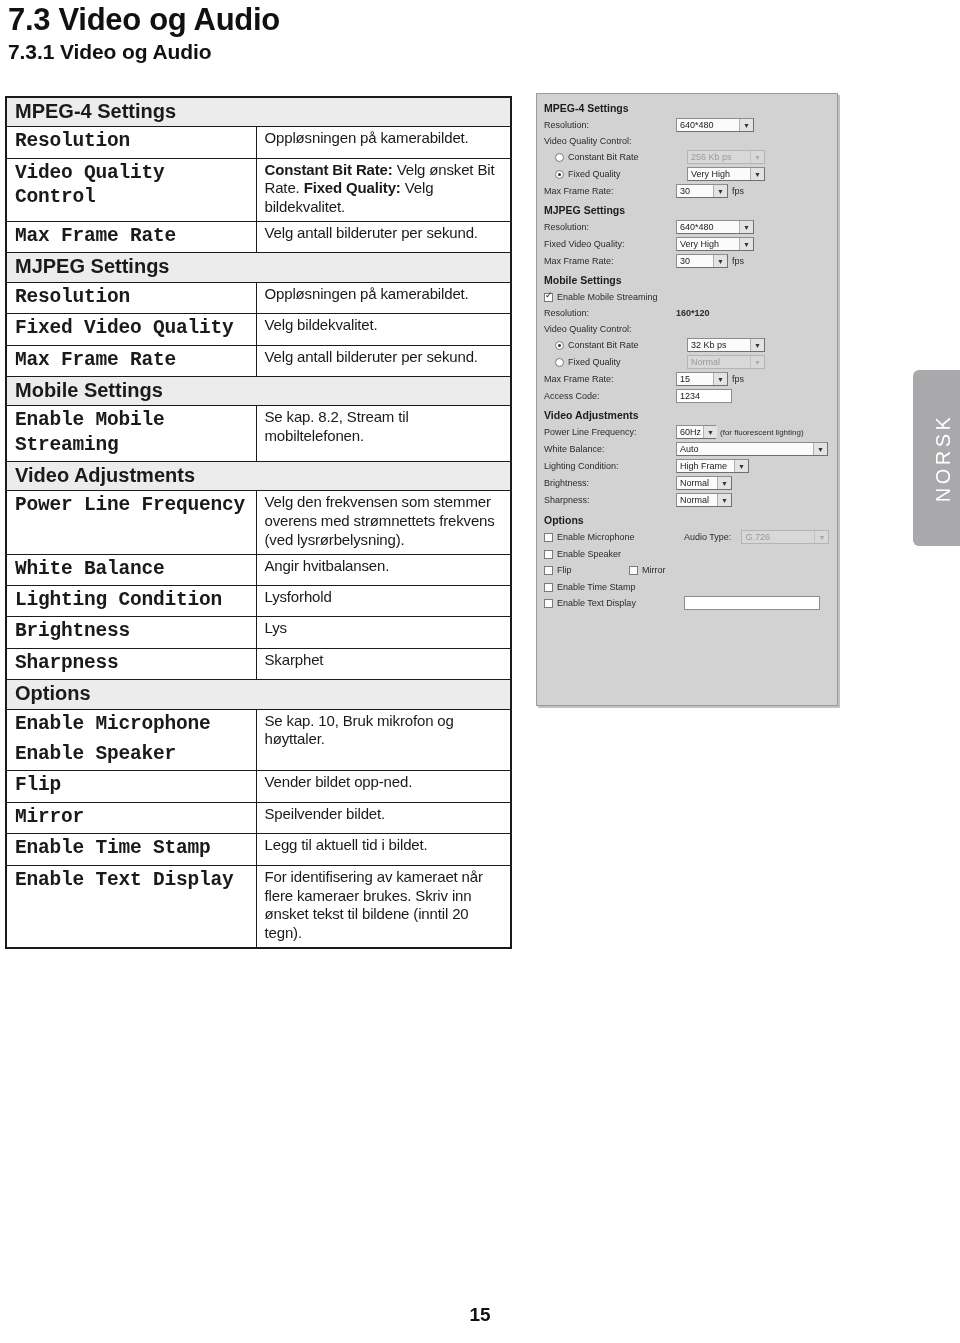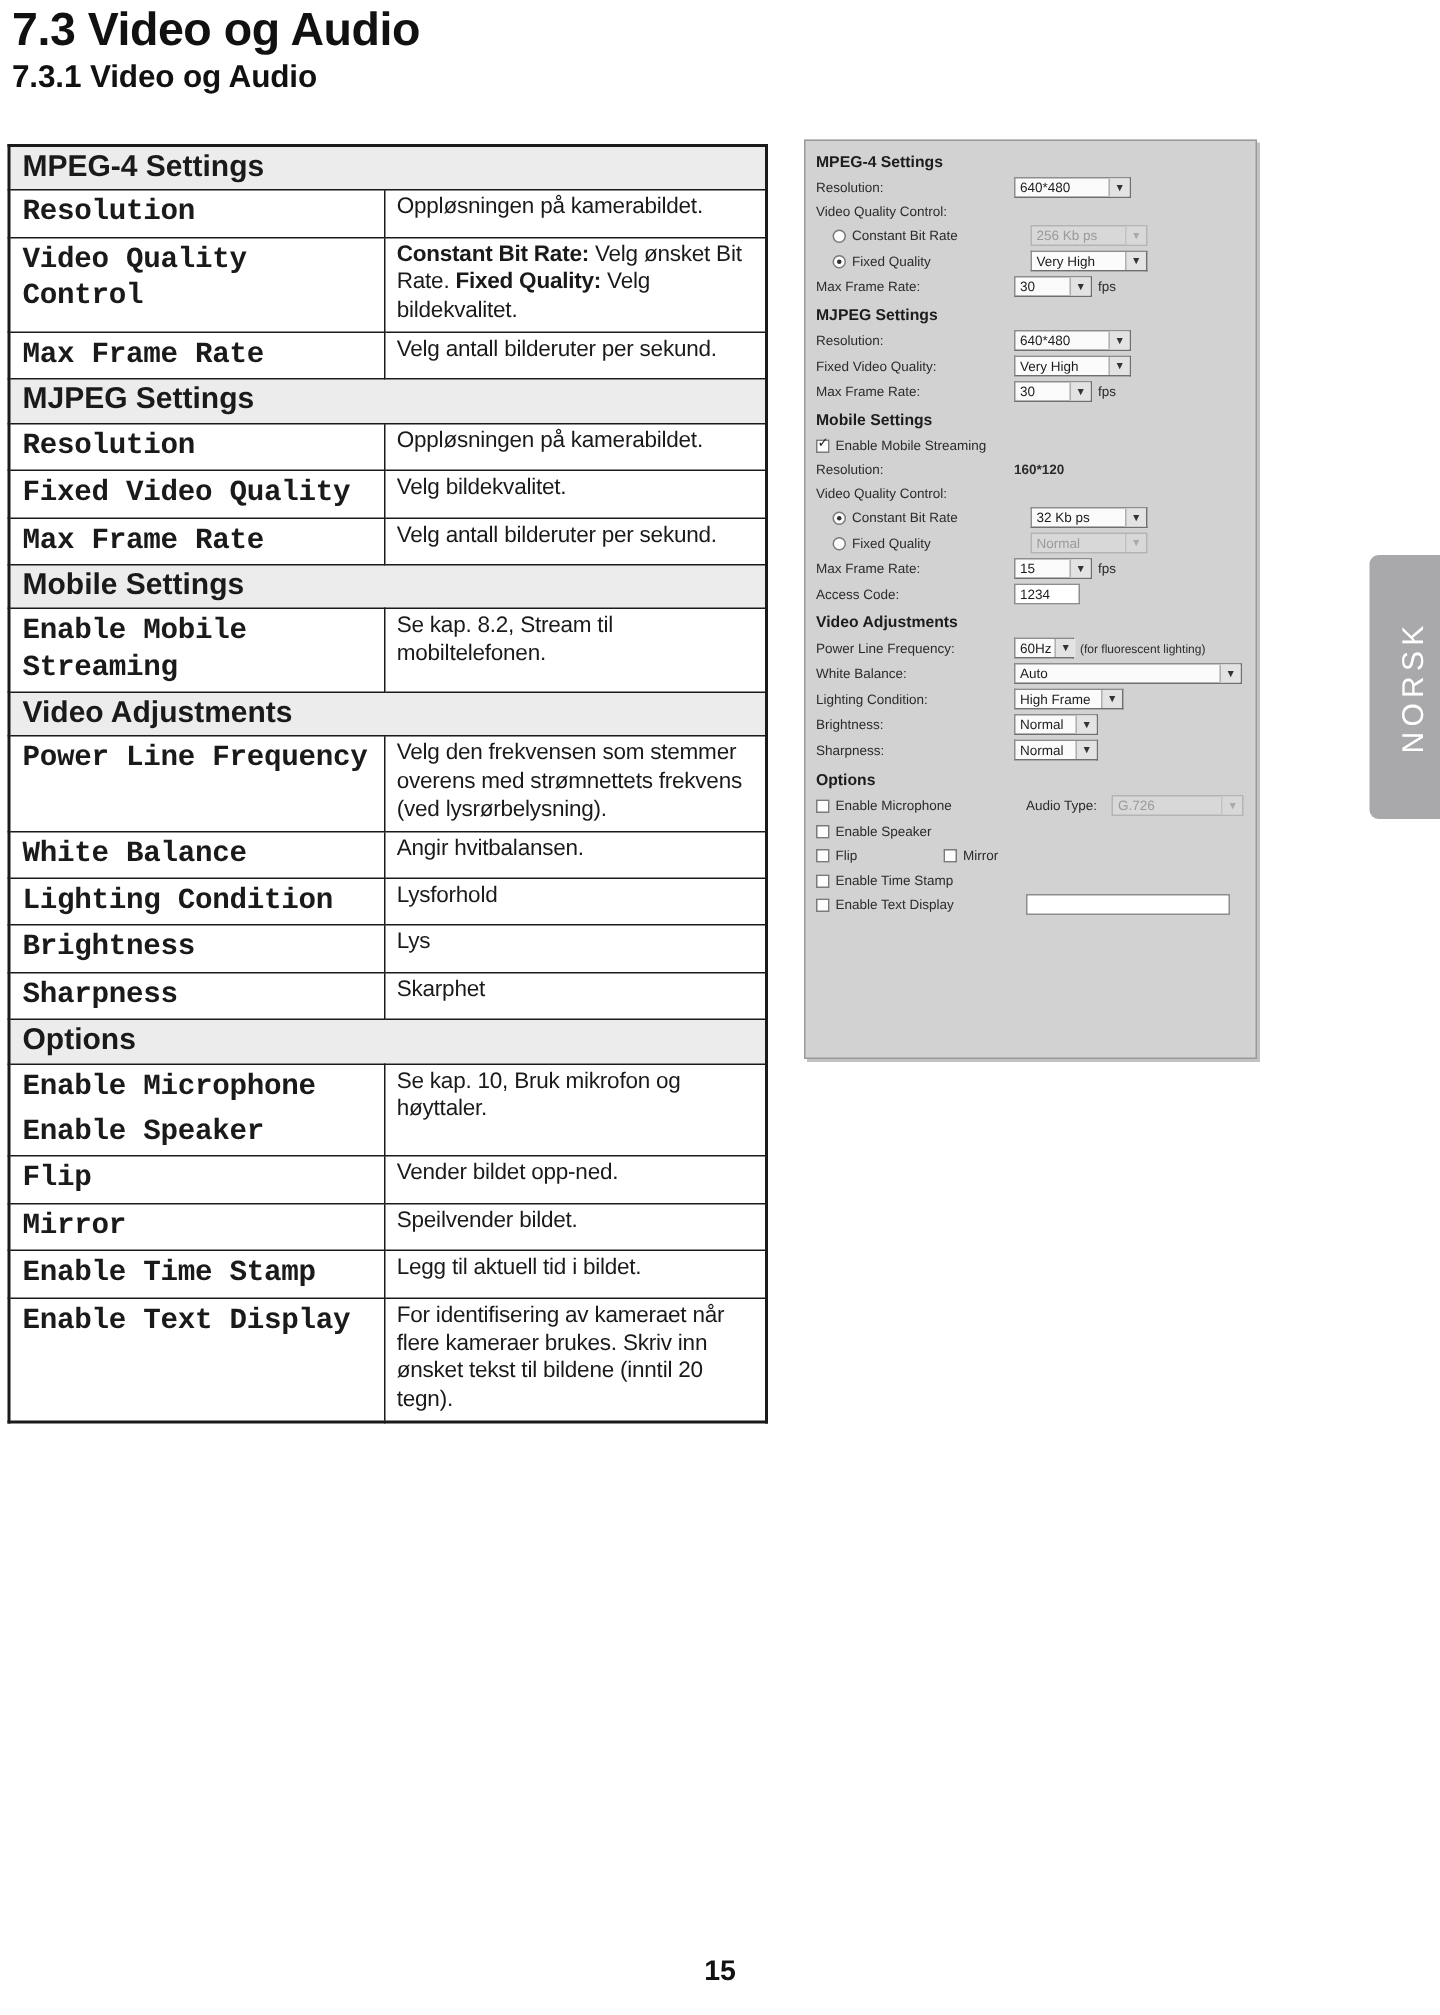--- a/index.html
+++ b/index.html
@@ -436,21 +436,21 @@
   <div class="row">
     <span class="lbl">Max Frame Rate:</span>
     <span class="sel" style="width:52px">
       <span>15</span>
       <span class="arrow">▼</span>
     </span>
     <span style="margin-left:4px">fps</span>
   </div>
   <div class="row">
     <span class="lbl">Access Code:</span>
-    <span class="txtbox" style="width:44px">1234</span>
+    <span class="txtbox" style="width:56px">1234</span>
   </div>
 
   <div class="sect-hd" style="margin-top:5px">Video Adjustments</div>
   <div class="row">
     <span class="lbl">Power Line Frequency:</span>
     <span class="sel" style="width:40px">
       <span>60Hz</span>
       <span class="arrow">▼</span>
     </span>
     <span class="note">(for fluorescent lighting)</span>

